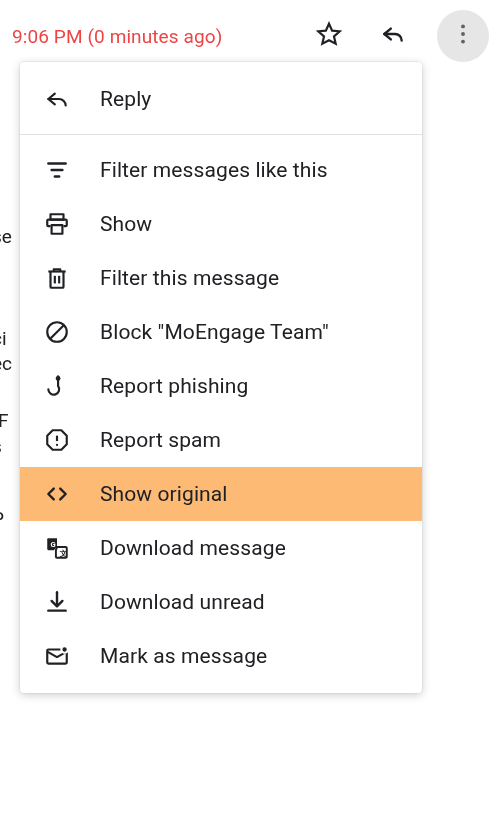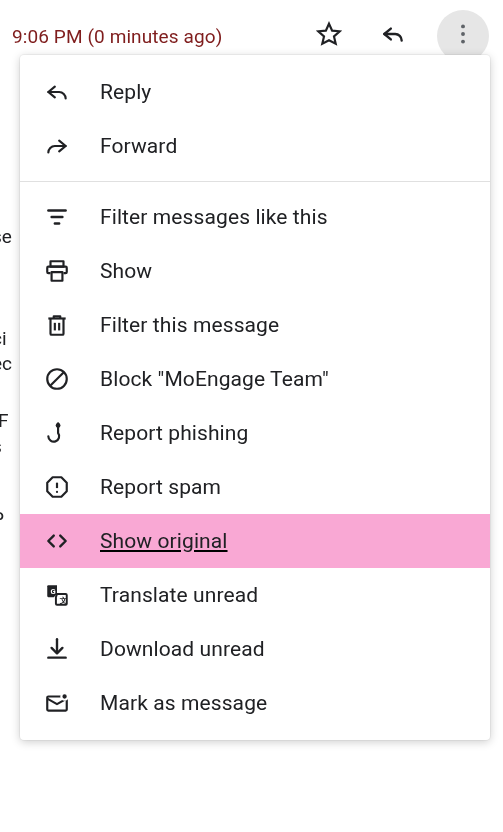--- a/index.html
+++ b/index.html
@@ -11,21 +11,21 @@
       overflow: hidden;
       position: relative;
     }
     .topbar {
       display: flex;
       align-items: center;
       padding: 10px 14px 8px 12px;
       gap: 8px;
     }
     .timestamp {
-      color: #7f1d1d;
+      color: #ef4444;
       font-size: 19px;
       letter-spacing: 0.1px;
     }
     .icon-btn {
       width: 40px;
       height: 40px;
       border-radius: 50%;
       display: flex;
       align-items: center;
       justify-content: center;
@@ -49,38 +49,38 @@
       z-index: 0;
       pointer-events: none;
     }
     .bg1 { top: 198px; }
     .bg2 { top: 300px; }
     .bg3 { top: 408px; }
     .bg4 { top: 506px; }
 
     .menu {
       position: absolute;
-      top: 55px;
+      top: 62px;
       left: 20px;
-      width: 470px;
+      width: 402px;
       background: #fff;
       border-radius: 4px;
       box-shadow: 0 2px 10px rgba(0,0,0,0.2), 0 0 0 1px rgba(0,0,0,0.04);
       padding: 10px 0;
       z-index: 10;
     }
     .menu-item {
       display: flex;
       align-items: center;
       height: 54px;
       padding: 0 18px 0 24px;
       cursor: pointer;
       gap: 30px;
     }
-    .menu-item.hovered { background: #f9a8d4; text-decoration: underline; }
+    .menu-item.hovered { background: #fdba74; }
     .menu-item .mi-icon {
       width: 26px;
       height: 26px;
       display: flex;
       align-items: center;
       justify-content: center;
       flex-shrink: 0;
     }
     .menu-item .mi-icon svg { width: 26px; height: 26px; }
     .menu-item .mi-label {
@@ -149,29 +149,20 @@
   <div class="menu-item">
     <span class="mi-icon">
       <svg viewBox="0 0 24 24" fill="none" stroke="#202124" stroke-width="2" stroke-linecap="round" stroke-linejoin="round">
           <path d="M10 7l-6 5 6 5"></path>
           <path d="M4 12h10c3.3 0 6 2.7 6 6"></path>
         </svg>
     </span>
     <span class="mi-label">Reply</span>
   </div>
 
-  <div class="menu-item">
-    <span class="mi-icon">
-      <svg viewBox="0 0 24 24" fill="none" stroke="#202124" stroke-width="2" stroke-linecap="round" stroke-linejoin="round">
-          <path d="M14 7l6 5-6 5"></path>
-          <path d="M20 12H10c-3.3 0-6 2.7-6 6"></path>
-        </svg>
-    </span>
-    <span class="mi-label">Forward</span>
-  </div>
 
   <div class="menu-divider"></div>
 
   <div class="menu-item">
     <span class="mi-icon">
       <svg viewBox="0 0 24 24" fill="none" stroke="#202124" stroke-width="2.2" stroke-linecap="round">
           <line x1="4" y1="6" x2="20" y2="6"></line>
           <line x1="7" y1="12" x2="17" y2="12"></line>
           <line x1="10" y1="18" x2="14" y2="18"></line>
         </svg>
@@ -247,21 +238,21 @@
   <div class="menu-item">
     <span class="mi-icon">
       <svg viewBox="0 0 24 24" fill="#202124">
           <path d="M4 3h8v8l-3 3H4a1 1 0 0 1-1-1V4a1 1 0 0 1 1-1z"></path>
           <path fill="#fff" d="M6.5 9.5V9h1v.5h2V10c-.2.7-.6 1.3-1.2 1.8.4.2.9.3 1.4.4l-.2.8c-.8-.1-1.5-.4-2-.7-.6.3-1.3.6-2 .7l-.2-.8c.5-.1 1-.2 1.4-.4-.6-.5-1-1.1-1.2-1.8v-.5h1zM7.5 10c.1.4.4.8.7 1.1.3-.3.5-.7.7-1.1H6.8z" opacity="0"></path>
           <text x="6" y="11" font-size="7" fill="#fff" font-weight="bold">G</text>
           <path d="M12 11h8a1 1 0 0 1 1 1v8a1 1 0 0 1-1 1h-8a1 1 0 0 1-1-1v-6z" fill="none" stroke="#202124" stroke-width="1.8"></path>
           <text x="14.5" y="19" font-size="7" fill="#202124" font-weight="bold">文</text>
         </svg>
     </span>
-    <span class="mi-label">Translate unread</span>
+    <span class="mi-label">Download message</span>
   </div>
 
   <div class="menu-item">
     <span class="mi-icon">
       <svg viewBox="0 0 24 24" fill="none" stroke="#202124" stroke-width="2.2" stroke-linecap="round" stroke-linejoin="round">
           <line x1="12" y1="3" x2="12" y2="15"></line>
           <polyline points="7 11 12 16 17 11"></polyline>
           <line x1="4" y1="20" x2="20" y2="20"></line>
         </svg>
     </span>

